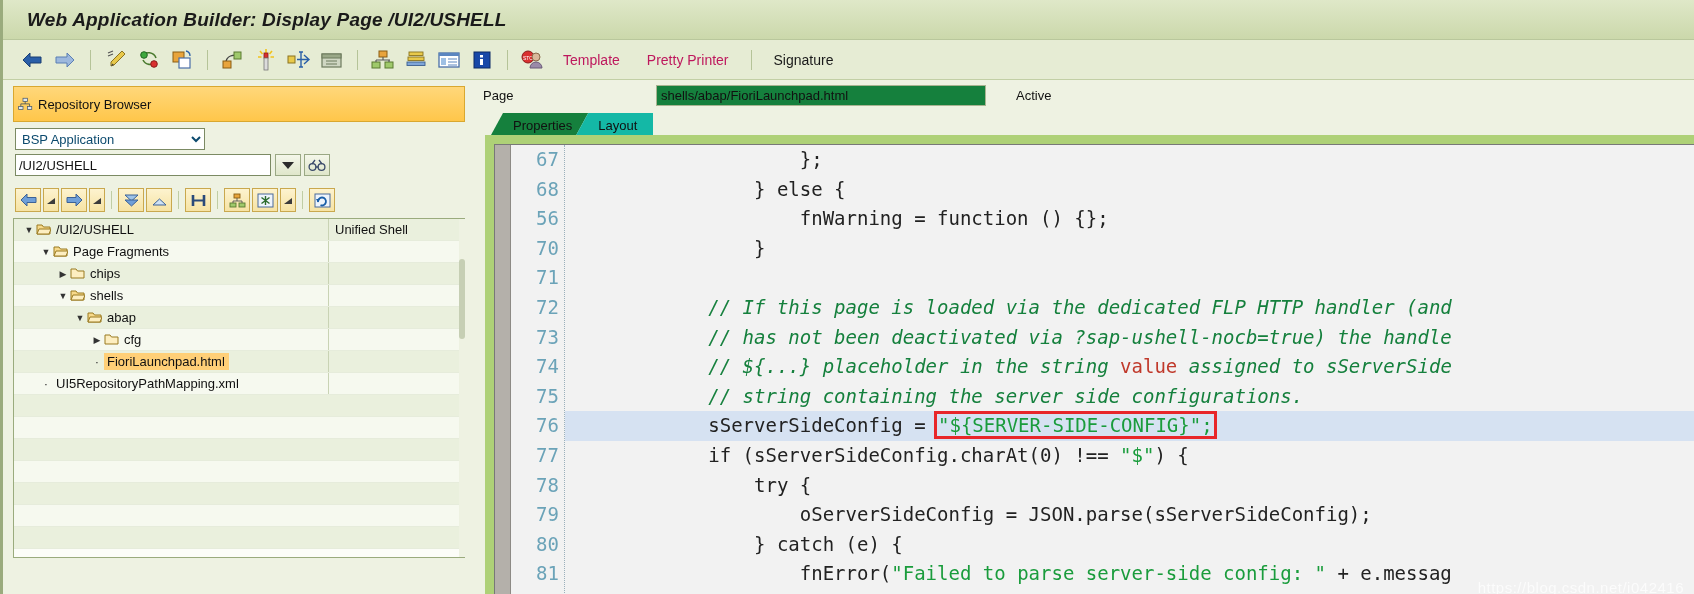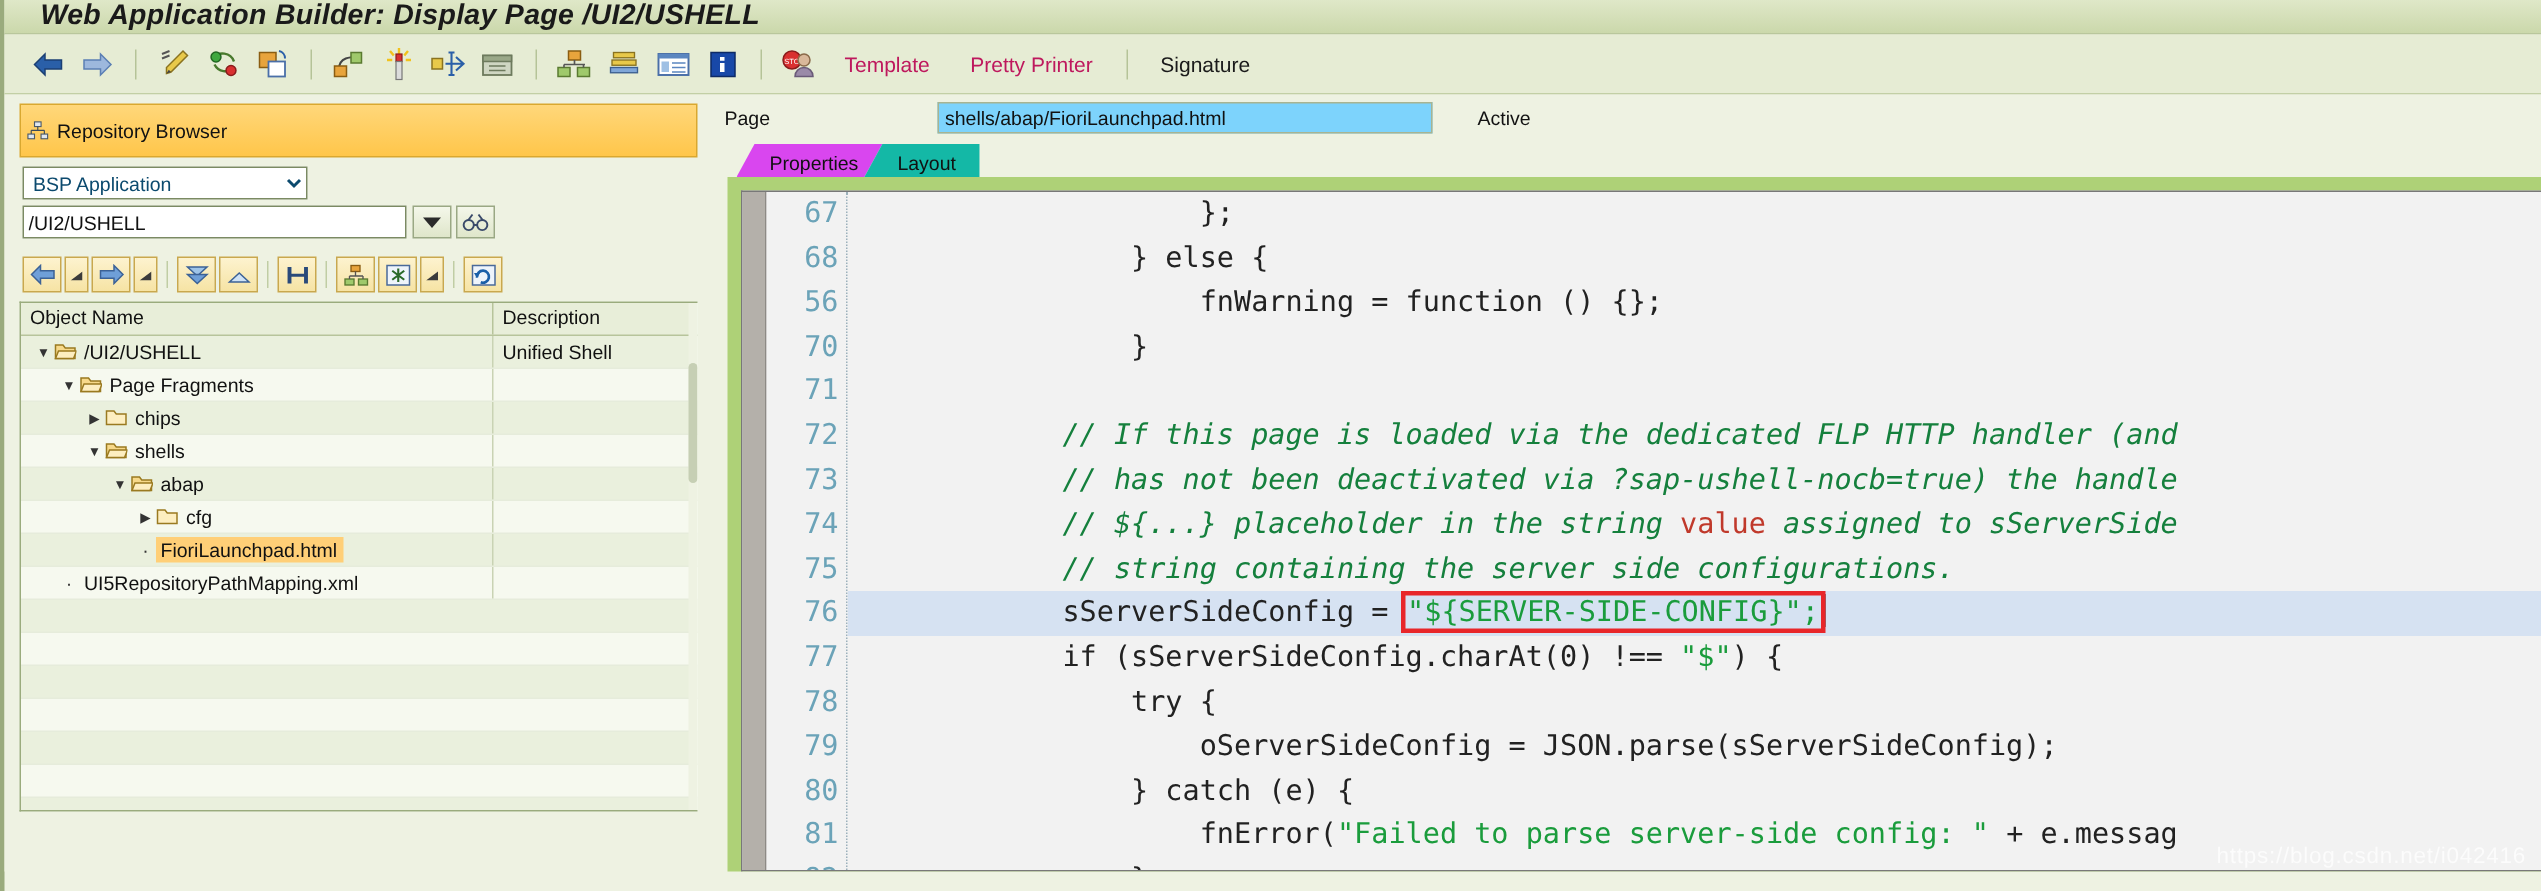--- a/index.html
+++ b/index.html
@@ -14,21 +14,21 @@
   #app {
     position: relative;
     width: 1694px;
     height: 594px;
     background: #eef2e2;
     border-left: 3px solid #9aab7d;
   }
 
   
   .titlebar {
-    height: 23px;
+    height: 40px;
     background: linear-gradient(to bottom, #dfe8c8 0%, #d4dfb8 55%, #cbd8ab 100%);
     border-bottom: 1px solid #b9c79c;
     display: flex;
     align-items: center;
     padding-left: 24px;
   }
   .titlebar .title {
     font-size: 19px;
     font-weight: bold;
     font-style: italic;
@@ -237,25 +237,26 @@
     display: flex;
     align-items: center;
     height: 30px;
     padding-left: 6px;
     gap: 16px;
   }
   .page-label { font-size: 13px; color: #111; width: 126px; }
   input.page-input {
     width: 330px; height: 21px;
     border: 1px solid #a8b491;
-    background: #7dd3fc;
+    background: #15803d;
     font-family: "Liberation Sans", sans-serif;
     font-size: 13px;
     padding: 1px 4px;
     color: #111;
+    margin-left: 31px;
   }
   .page-status { font-size: 13px; color: #111; margin-left: 14px; }
 
   .tabstrip {
     display: flex;
     align-items: flex-end;
     height: 25px;
     padding-left: 14px;
     position: relative;
     z-index: 2;
@@ -263,21 +264,21 @@
   .tab {
     height: 22px;
     padding: 2px 16px 0 22px;
     font-size: 13px;
     color: #111;
     cursor: pointer;
     position: relative;
     display: flex; align-items: center;
   }
   .tab.inactive {
-    background: #d946ef;
+    background: #15803d;
     clip-path: polygon(12px 0, 100% 0, calc(100% - 12px) 100%, 0% 100%);
     margin-right: -12px;
   }
   .tab.active {
     background: #14b8a6;
     clip-path: polygon(12px 0, 100% 0, 100% 100%, 0% 100%);
     font-weight: normal;
     z-index: 3;
   }
 
@@ -590,24 +591,20 @@
         <div class="ttb">
           <svg width="17" height="15" viewBox="0 0 17 15">
             <rect x="1" y="1" width="15" height="13" fill="#eef4fb" stroke="#4a6a9a" stroke-width="1"></rect>
             <path d="M4 9 a4 4 0 1 1 2.5 3.2" stroke="#1a5fa8" stroke-width="1.8" fill="none"></path>
             <path d="M2 6 L6 6 L4 9.5 Z" fill="#1a5fa8"></path>
           </svg>
         </div>
       </div>
 
       <div class="tree-table">
-        <div class="tt-head">
-          <div class="c1">Object Name</div>
-          <div class="c2">Description</div>
-        </div>
         <div id="tree-body">
             <div class="tt-row shade0">
               <div class="c1">
                 <span style="display: inline-block; flex: 0 0 auto; width: 8px;"></span>
                 <span class="twisty">▼</span>
                 <span style="display: inline-flex; align-items: center; margin-right: 2px;">
                   <svg width="15" height="13" viewBox="0 0 15 13">
                     <path d="M1 2 h5 l1.5 2 h6.5 v7 h-13 Z" fill="#f7d98a" stroke="#9a7a20" stroke-width="1"></path>
                     <path d="M1 11 l2 -5 h12 l-2 5 Z" fill="#fdeec0" stroke="#9a7a20" stroke-width="1"></path>
                   </svg>

